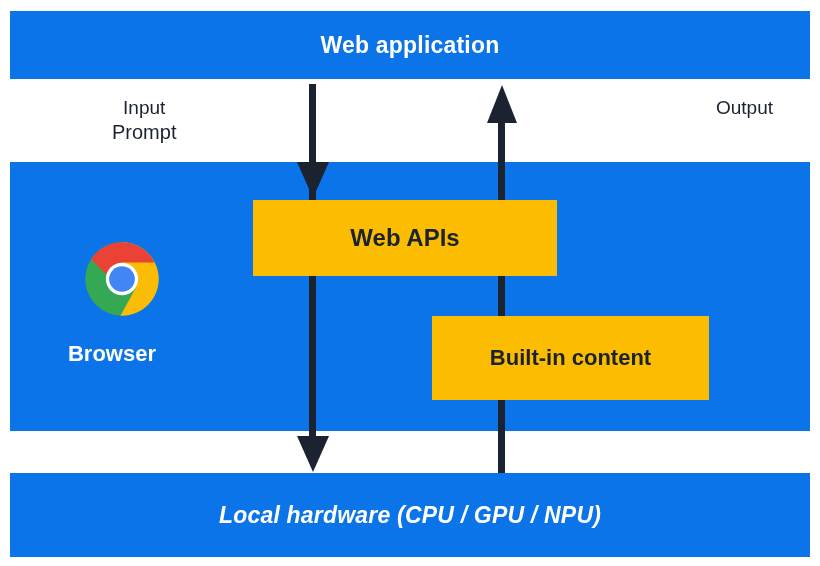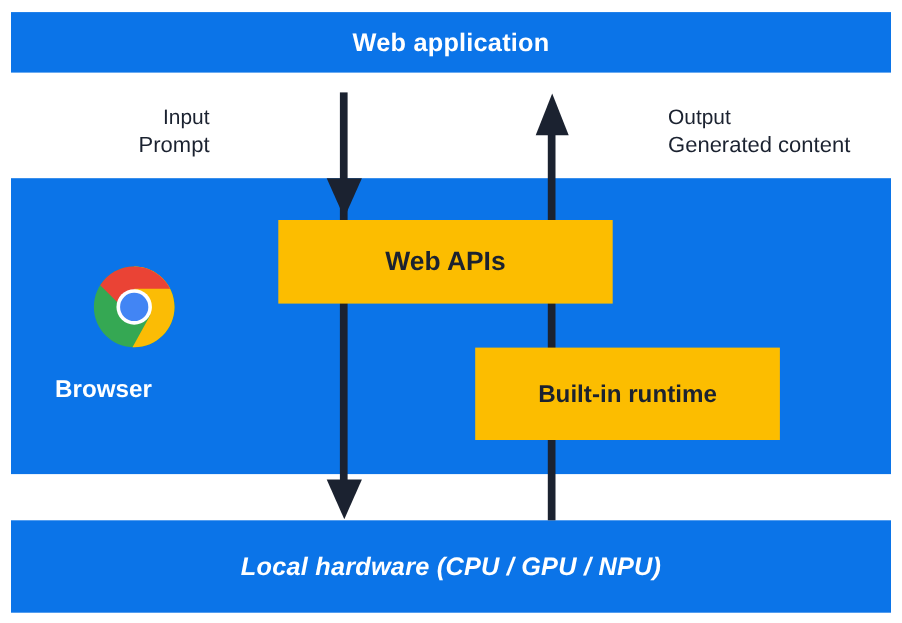--- a/index.html
+++ b/index.html
@@ -16,32 +16,32 @@
     width:820px;height:566px;
     background:#ffffff;
     overflow:hidden;
   }
   .bar{
     position:absolute;left:10px;width:800px;
     background:var(--layer-blue);
     display:flex;align-items:center;justify-content:center;
     z-index:0;
   }
-  .top-bar{top:11px;height:55px;}
+  .top-bar{top:11px;height:68px;}
   .browser-layer{top:162px;height:269px;justify-content:flex-start;}
   .bottom-bar{top:473px;height:84px;font-style:italic;}
   .bar-label{
     color:var(--text-light);
     font-weight:bold;font-size:23px;letter-spacing:.2px;
   }
   
   .gap-label{position:absolute;z-index:1;color:var(--arrow-dark);}
   .gap-label .gap-title{font-size:19px;font-weight:normal;line-height:24px;}
   .gap-label .gap-value{font-size:20px;font-weight:normal;line-height:25px;}
-  .gap-left{left:126px;top:96px;text-align:right;}
+  .gap-left{left:112px;top:96px;text-align:center;}
   .gap-right{right:47px;top:96px;text-align:left;}
   
   .arrow-line{position:absolute;width:7px;background:var(--arrow-dark);z-index:2;}
   .down-line{left:309px;top:84px;height:356px;}
   .up-line{left:498px;top:118px;height:355px;}
   .arrow-head{position:absolute;width:0;height:0;z-index:2;}
   .head-down{border-left:16px solid transparent;border-right:16px solid transparent;border-top:36px solid var(--arrow-dark);}
   .head-down-1{left:297px;top:162px;}
   .head-down-2{left:297px;top:436px;}
   .head-up{border-left:15px solid transparent;border-right:15px solid transparent;border-bottom:38px solid var(--arrow-dark);left:487px;top:85px;}
@@ -51,41 +51,40 @@
     background:var(--chip-yellow);
     color:var(--arrow-dark);
     display:flex;flex-direction:column;align-items:center;justify-content:center;
     font-weight:bold;text-align:center;
   }
   .chip-web-apis{left:253px;top:200px;width:304px;height:76px;font-size:24px;text-align:right;}
   .chip-builtin{left:432px;top:316px;width:277px;height:84px;font-size:22px;line-height:30px;}
   
   .chrome-logo{position:absolute;left:78px;top:235px;width:88px;height:88px;z-index:1;}
   .browser-label{
-    position:absolute;left:50px;top:341px;width:160px;z-index:1;
-    color:var(--text-light);
+    position:absolute;left:32px;top:341px;width:160px;z-index:1;
+    text-align:center;color:var(--text-light);
     font-size:22px;font-weight:bold;line-height:26px;
   }
 </style>
 </head>
 <body>
 
 <div class="canvas">
 
   <div class="bar top-bar">
     <span class="bar-label">Web application</span>
   </div>
 
   <div class="gap-label gap-left">
     <div class="gap-title">Input</div>
     <div class="gap-value">Prompt</div>
   </div>
   <div class="gap-label gap-right">
     <div class="gap-title">Output</div>
-    <div class="gap-value">Generated content</div>
   </div>
 
   <div class="bar browser-layer"></div>
 
   <svg class="chrome-logo" viewBox="0 0 48 48" aria-hidden="true">
     <path fill="#35a853" d="M44,24c0,11.044-8.956,20-20,20S4,35.044,4,24S12.956,4,24,4S44,12.956,44,24z"></path>
     <path fill="#fbbc05" d="M24,4v20l8,4l-8.843,16C23.317,44,23.657,44,24,44c11.044,0,20-8.956,20-20S35.044,4,24,4z"></path>
     <path fill="#ea4335" d="M41.84,15H24v13l-3-1L7.16,13.26H7.14C10.68,7.69,16.91,4,24,4C31.8,4,38.55,8.48,41.84,15z"></path>
     <circle fill="#ffffff" cx="24" cy="24" r="8.8"></circle>
     <circle fill="#4285f4" cx="24" cy="24" r="7"></circle>
@@ -95,20 +94,20 @@
   <div class="arrow-line down-line"></div>
   <div class="arrow-head head-down head-down-1"></div>
   <div class="arrow-head head-down head-down-2"></div>
   <div class="arrow-line up-line"></div>
   <div class="arrow-head head-up"></div>
 
   <div class="chip chip-web-apis">
     <span>Web APIs</span>
   </div>
   <div class="chip chip-builtin">
-    <span>Built-in runtime</span>
+    <span>Built-in content</span>
   </div>
 
   <div class="bar bottom-bar">
     <span class="bar-label">Local hardware (CPU / GPU / NPU)</span>
   </div>
 
 </div>
 
 </body></html>

